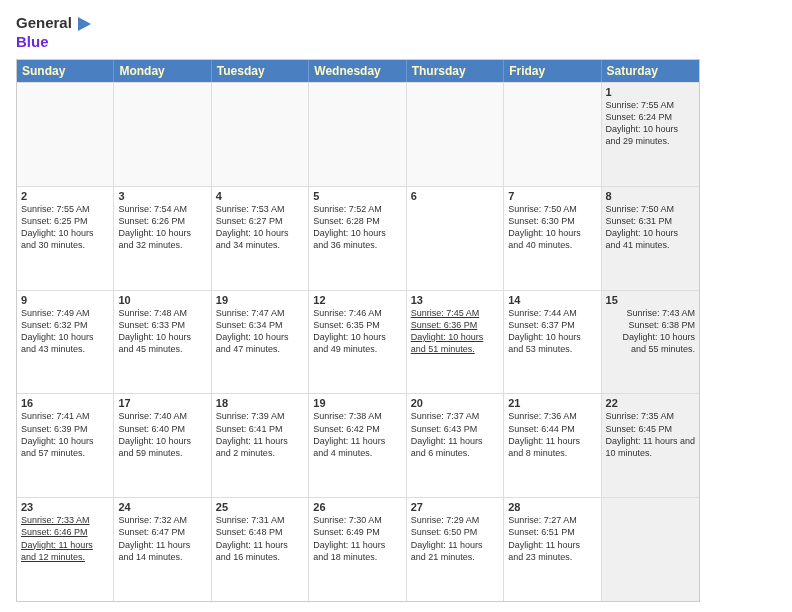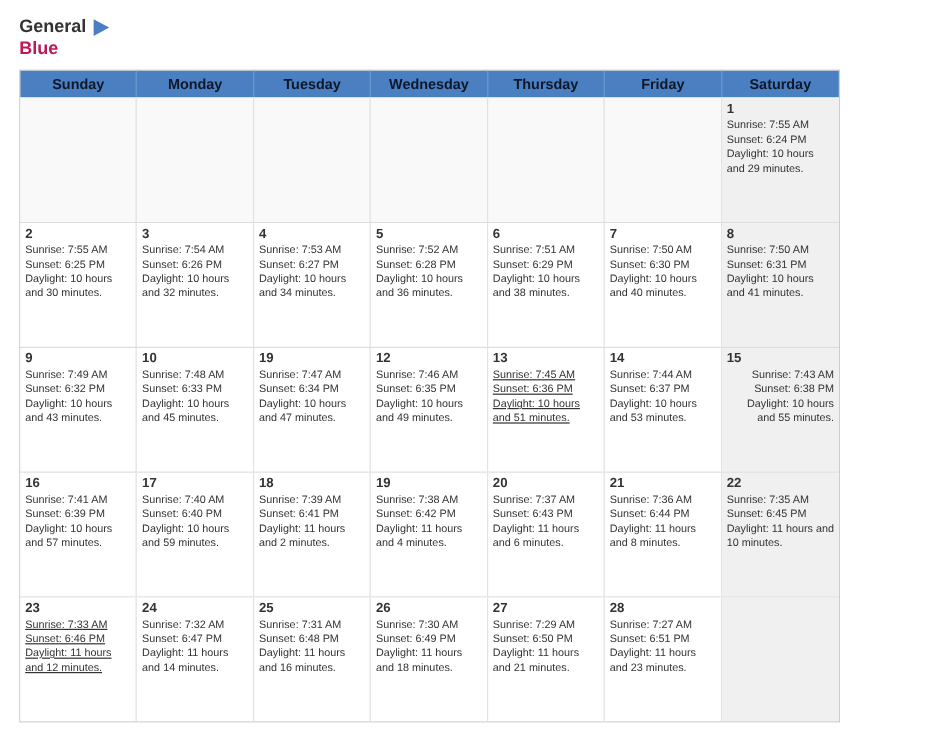--- a/index.html
+++ b/index.html
@@ -45,25 +45,25 @@
       display: flex;
       flex-direction: column;
       border: 1px solid #ccc;
     }
     .cal-header {
       display: grid;
       grid-template-columns: repeat(7, 1fr);
       background: #4a7fc1;
     }
     .cal-header-cell {
-      color: #0f172a;
+      color: #fef9c3;
       font-size: 12px;
       font-weight: bold;
       padding: 4px 5px;
-      text-align: center;
+      text-align: left;
       border-right: 1px solid #6b99d0;
     }
     .cal-header-cell:last-child { border-right: none; }
     .cal-body {
       flex: 1;
       display: flex;
       flex-direction: column;
     }
     .cal-row {
       display: grid;
@@ -97,21 +97,21 @@
 </head>
 <body>
 
 <div class="page">
   <div class="header">
     <div class="logo">
   <div style="font-size:15px;font-weight:bold;line-height:1.2;">
     <span style="color:#333;">General</span><svg width="18" height="18" viewBox="0 0 18 18" style="vertical-align:middle;margin-left:1px;">
             <polygon points="5,2 18,9 5,16" fill="#4a7fc1"></polygon>
           </svg><br>
-    <span style="color:#be185d;">Blue</span>
+    <span style="color:#6d28d9;">Blue</span>
   </div>
 </div>
     <div class="title-block">
       <div class="month-year"></div>
       <div class="location"></div>
     </div>
   </div>
 
   <div class="calendar">
     <div class="cal-header">
@@ -158,23 +158,20 @@
 Daylight: 10 hours and 34 minutes.</div>
           </div>
           <div class="cal-cell">
             <div class="day-num">5</div>
             <div class="cell-text" style="white-space: pre-line;">Sunrise: 7:52 AM
 Sunset: 6:28 PM
 Daylight: 10 hours and 36 minutes.</div>
           </div>
           <div class="cal-cell">
             <div class="day-num">6</div>
-            <div class="cell-text" style="white-space: pre-line;">Sunrise: 7:51 AM
-Sunset: 6:29 PM
-Daylight: 10 hours and 38 minutes.</div>
           </div>
           <div class="cal-cell">
             <div class="day-num">7</div>
             <div class="cell-text" style="white-space: pre-line;">Sunrise: 7:50 AM
 Sunset: 6:30 PM
 Daylight: 10 hours and 40 minutes.</div>
           </div>
           <div class="cal-cell shaded">
             <div class="day-num">8</div>
             <div class="cell-text" style="white-space: pre-line;">Sunrise: 7:50 AM

